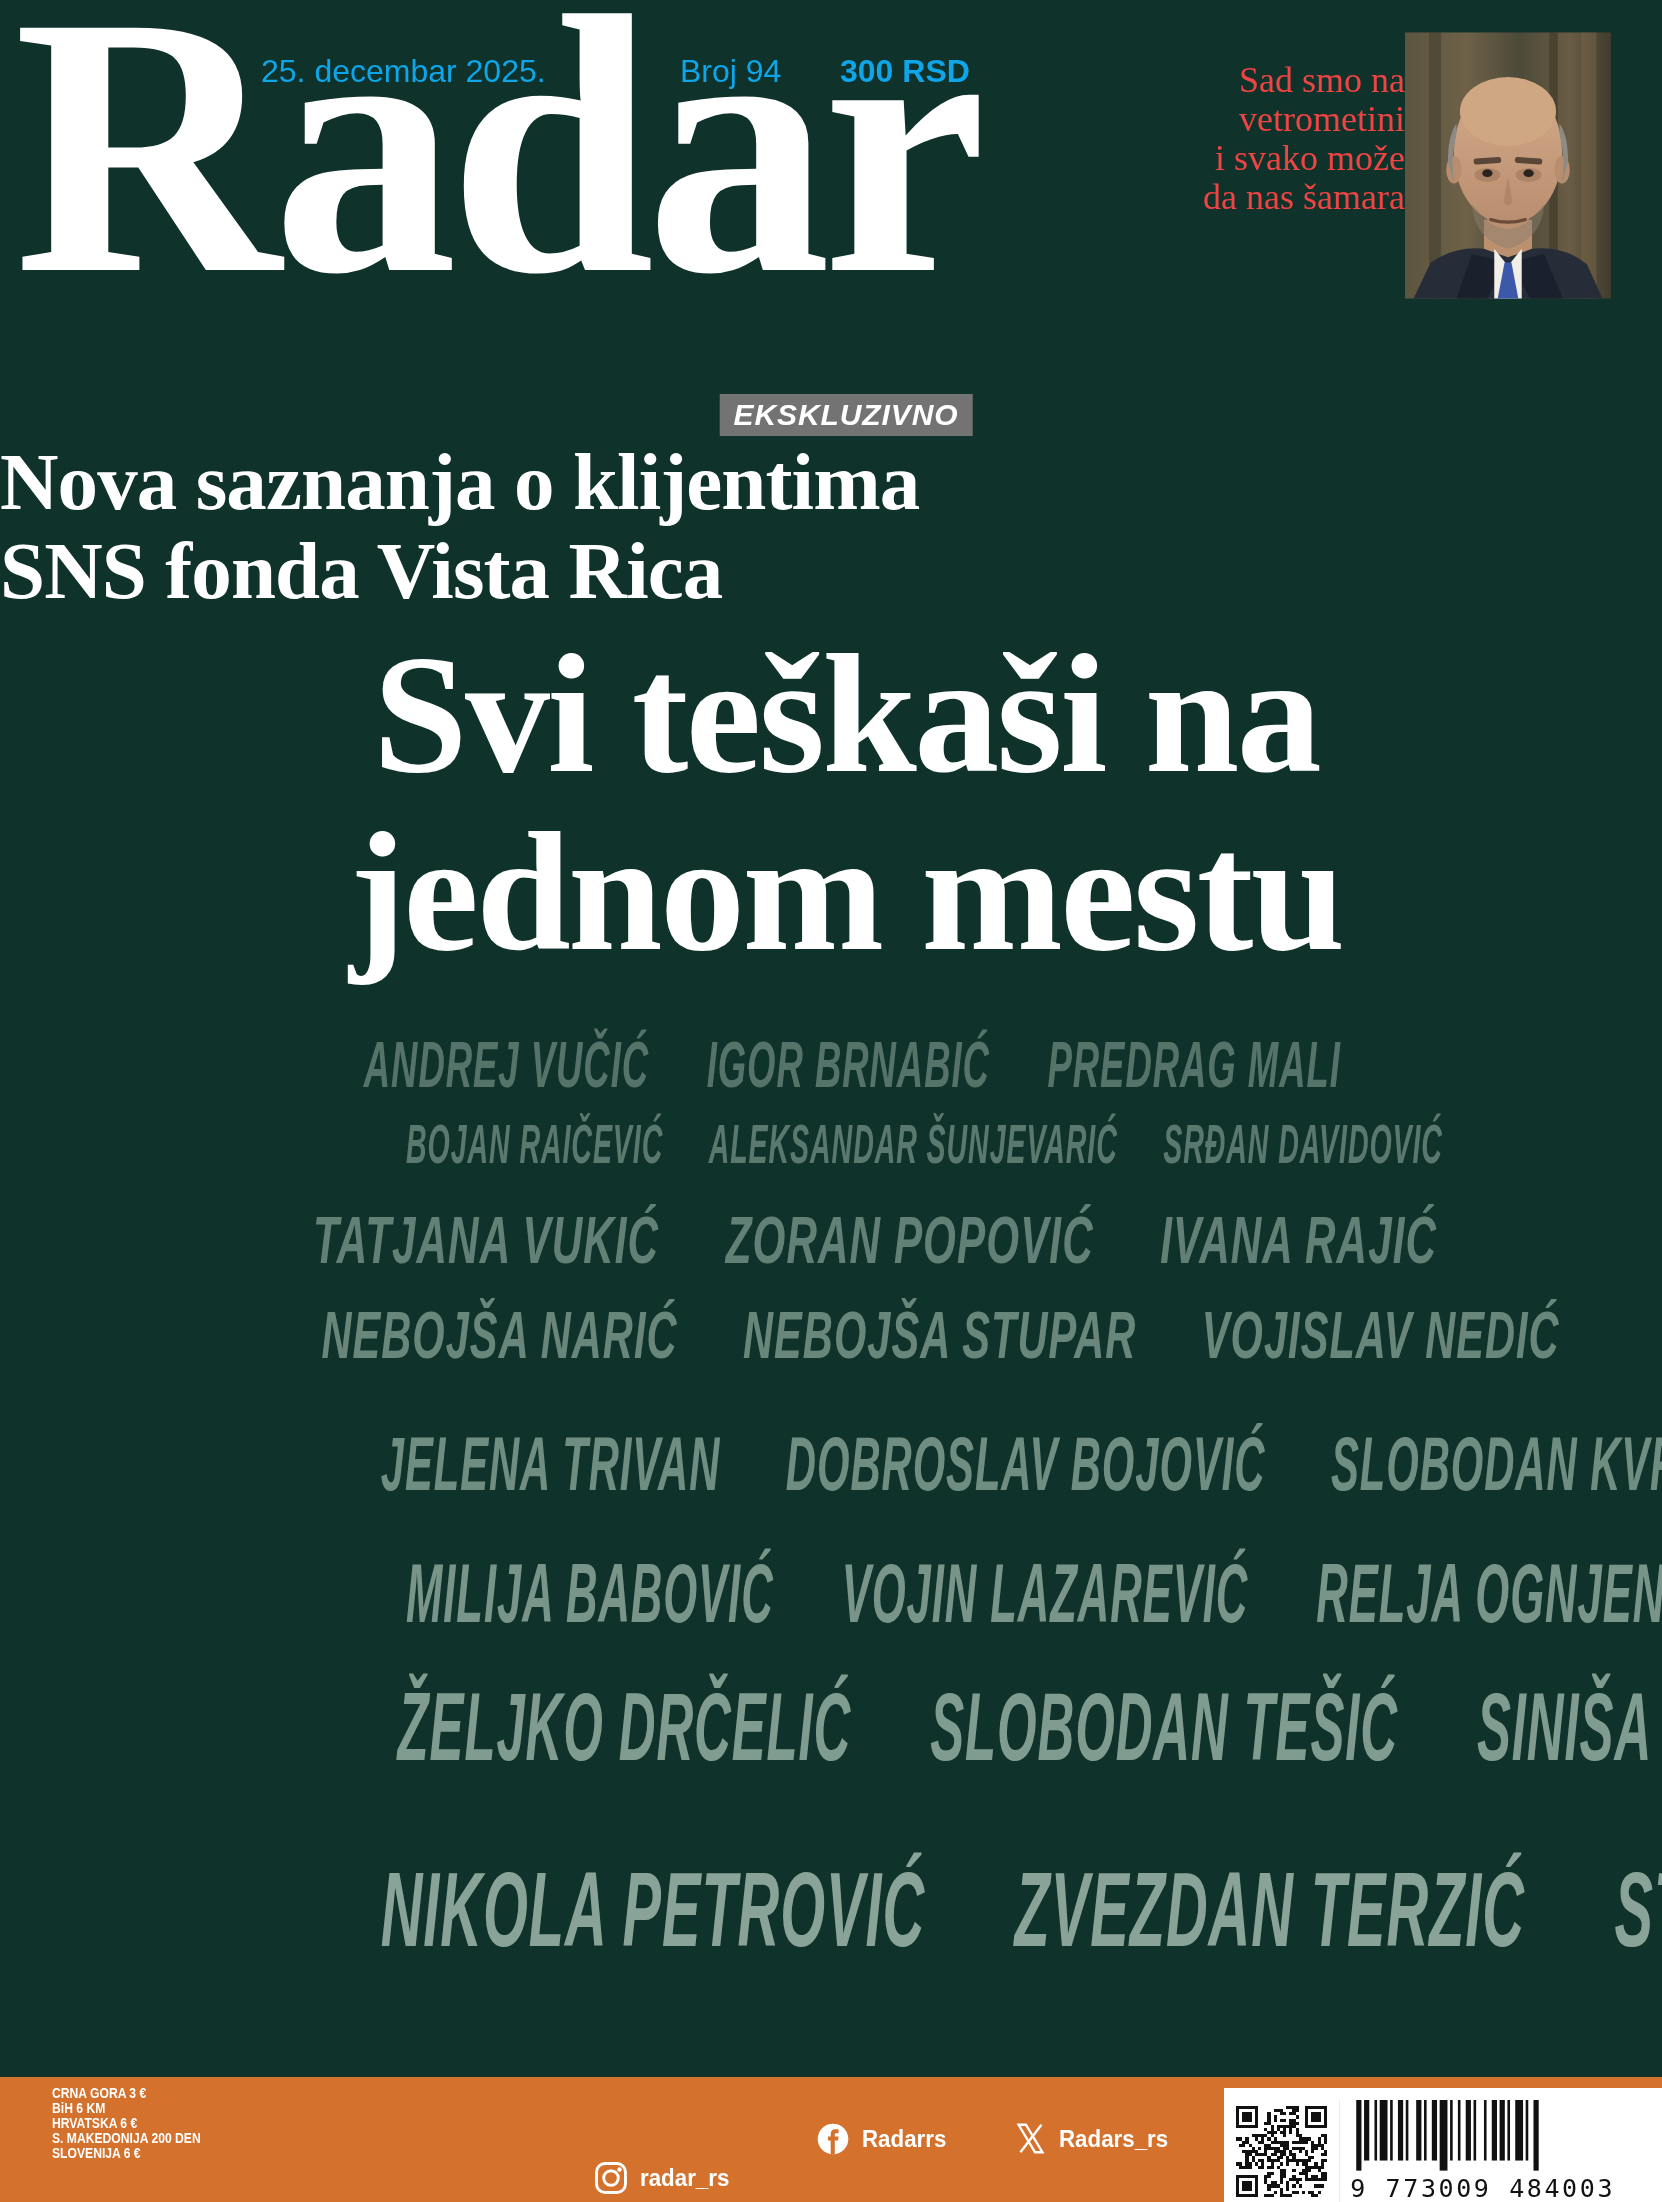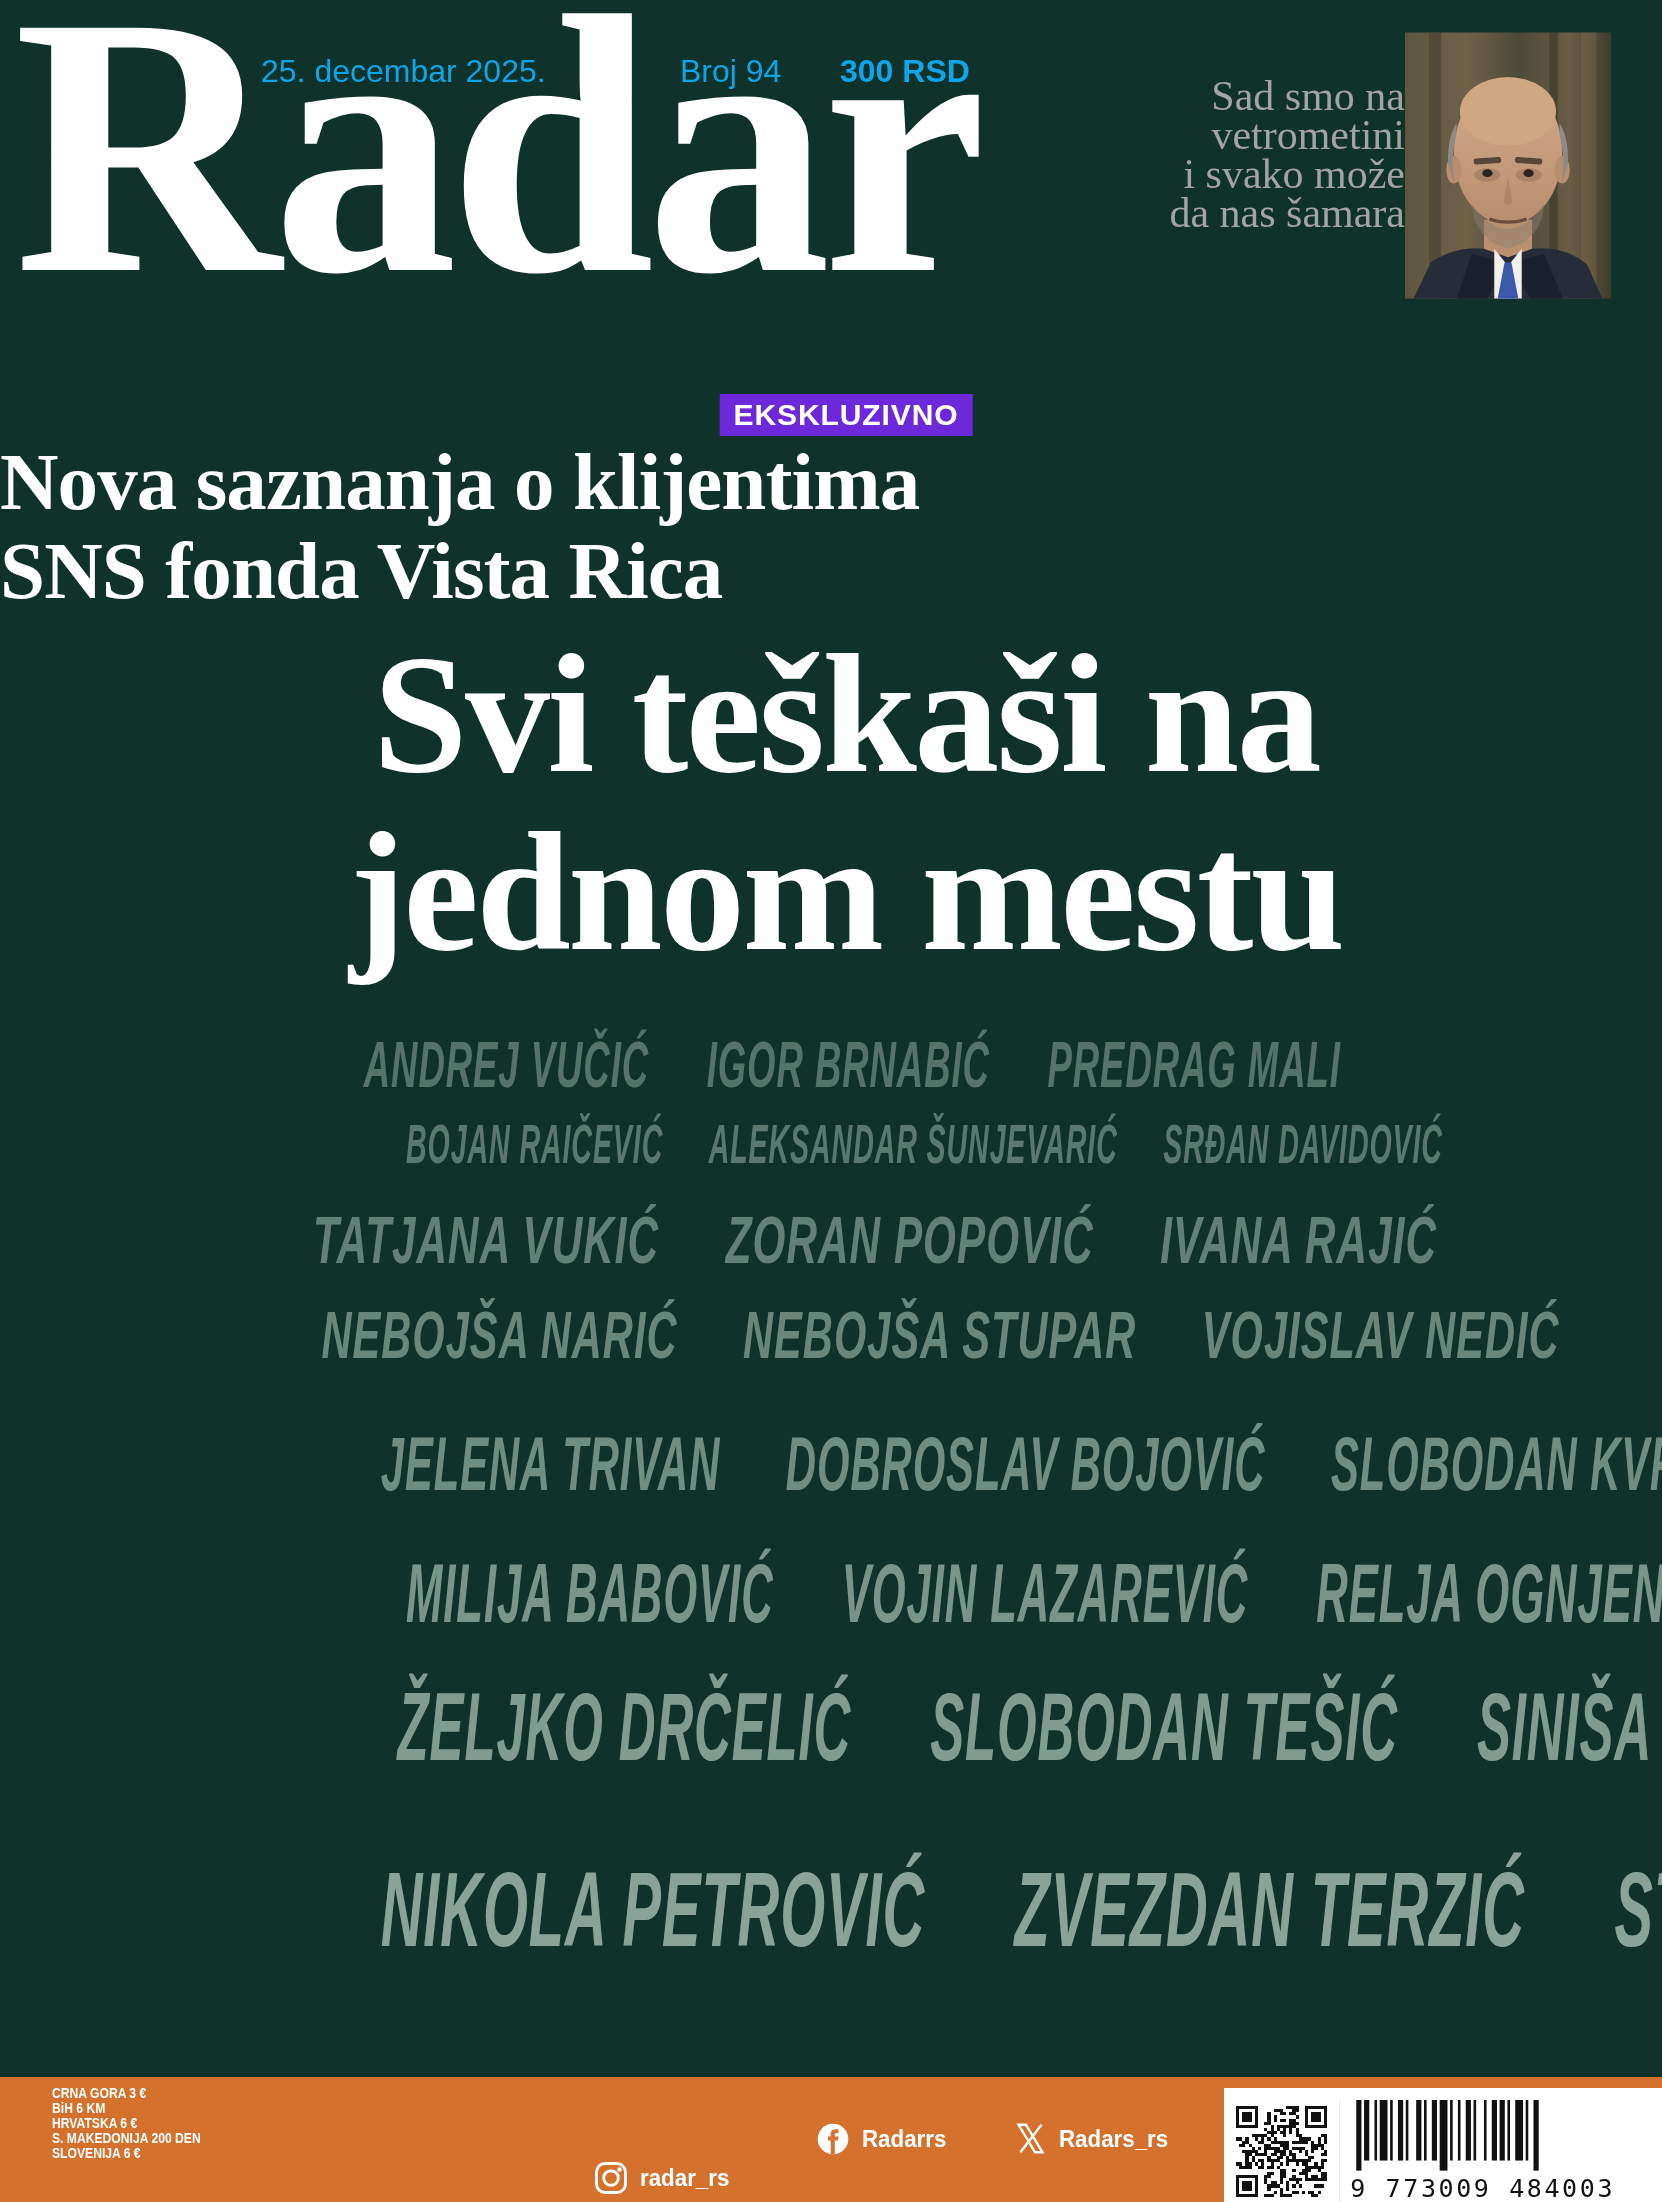--- a/index.html
+++ b/index.html
@@ -19,22 +19,22 @@
   .top-meta{position:absolute;color:#0ea5e9;font-size:32px;line-height:1;}
   .meta-date{left:261px;top:55px;}
   .meta-issue{left:680px;top:55px;}
   .meta-price{left:840px;top:55px;font-weight:700;}
   
   .interview{position:absolute;right:287px;top:55px;text-align:right;width:447px;}
   .interview-name{
     font-family:"Liberation Serif",serif;font-weight:700;font-size:40px;line-height:1.05;
   }
   .interview-quote{
-    margin-top:22px;font-family:"Liberation Serif",serif;font-weight:400;
-    font-size:42px;line-height:39px;color:#a3a3a3;
+    margin-top:6px;font-family:"Liberation Serif",serif;font-weight:400;
+    font-size:36px;line-height:39px;color:#ef4444;
   }
   .portrait{position:absolute;left:1405px;top:32px;width:206px;height:267px;}
   
   .badge{
     position:absolute;left:50%;top:394px;transform:translateX(-50%);
     height:42px;padding:0 13.8px;display:flex;align-items:center;justify-content:center;
     color:#ffffff;font-weight:700;font-size:30px;letter-spacing:0.9px;
   }
   .kicker{
     position:absolute;left:0;top:438px;width:100%;
@@ -146,21 +146,21 @@
       <ellipse cx="144" cy="164" rx="6" ry="4.5" fill="#2b241e"></ellipse>
 
       <path d="M120 168 L115 198 Q120 204 125 198 Z" fill="#ad8163" opacity=".8"></path>
 
       <path d="M78 200 Q120 258 162 200 Q160 240 120 252 Q80 240 78 200 Z" fill="#8c7e6e" opacity=".5"></path>
 
       <path d="M100 218 Q120 224 140 218" stroke="#6d4b3a" stroke-width="4" fill="none" stroke-linecap="round"></path>
     </svg>
   </div>
 
-  <div class="badge" style="background: #6d28d9;">
+  <div class="badge" style="background: #737373; font-style: italic;">
     <span>EKSKLUZIVNO</span>
   </div>
 
   <div class="kicker">
     <div>Nova saznanja o klijentima</div>
     <div>SNS fonda Vista Rica</div>
   </div>
 
   <div class="headline">
     <div>Svi teškaši na</div>

